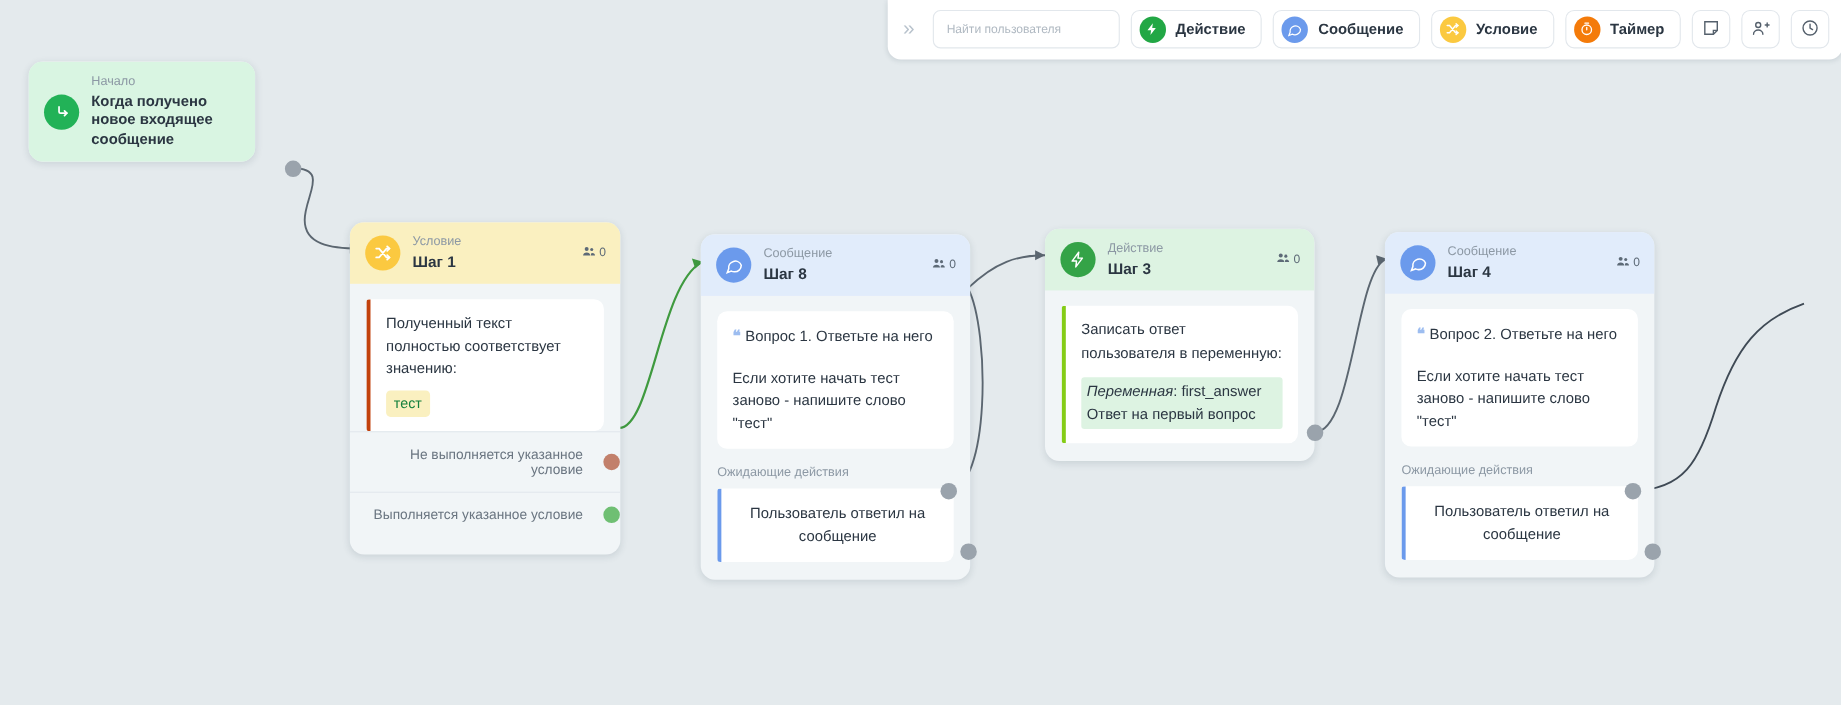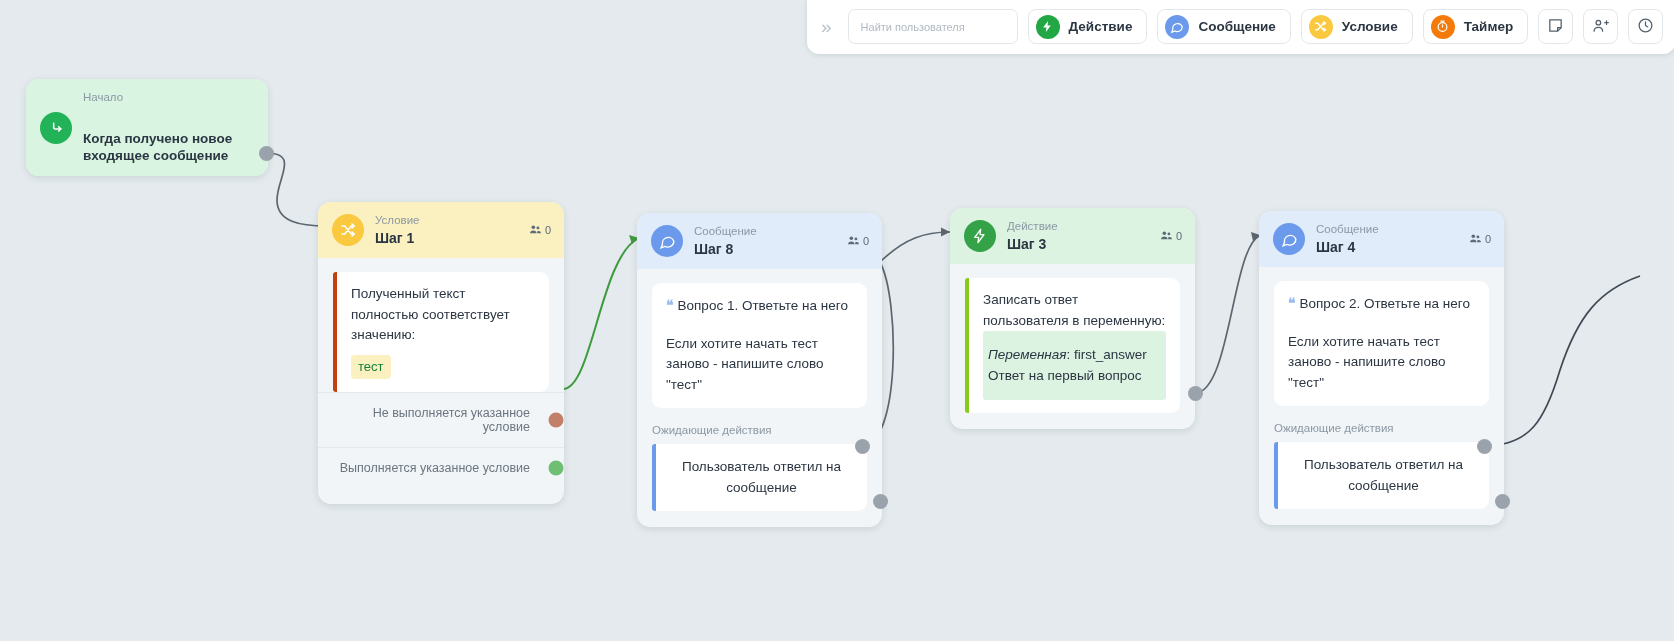--- a/index.html
+++ b/index.html
@@ -86,21 +86,21 @@
   .av-action    { background: #34a347; }
   .node-kind  { font-size: 11.5px; color: #8c98a4; line-height: 1.35; }
   .node-title { font-size: 14px; font-weight: bold; color: #2b3642; line-height: 1.35; }
   .head-text  { flex: 1 1 auto; min-width: 0; }
   .node-badge {
     display: flex; align-items: center; gap: 3px;
     font-size: 11px; color: #5d6a77; flex: 0 0 auto;
   }
 
   
-  .start-head-text { font-size: 13.5px; font-weight: bold; color: #2b3642; line-height: 1.33; margin-top: 24px; }
+  .start-head-text { font-size: 13.5px; font-weight: bold; color: #2b3642; line-height: 1.33; }
   .start-foot {
     padding: 11px 16px 12px 14px; text-align: right;
     font-size: 12.5px; color: #4d5763;
   }
 
   
   .node-body { padding: 14px 15px 0 15px; }
   .card {
     background: #fff; border-radius: 9px;
     padding: 12px 14px 13px 14px;
@@ -109,21 +109,21 @@
   .card.left-yellow { border-left: 4px solid #c2410c; border-radius: 3px 9px 9px 3px; }
   .card.left-green  { border-left: 4px solid #84cc16; border-radius: 3px 9px 9px 3px; }
   .chip {
     display: inline-block; background: #faf0c0; border-radius: 4px;
     padding: 2px 7px; font-size: 13px; color: #15803d; margin-top: 9px;
   }
   .quote-mark { color: #9dbdf0; font-weight: bold; font-size: 14px; margin-right: 4px; }
   .blank-line { height: 17px; }
   .hl-green {
     background: #ddf3e2; border-radius: 3px;
-    padding: 14px 5px; display: block; line-height: 1.5;
+    padding: 3px 5px; display: block; line-height: 1.5; margin-top: 12px;
   }
   .hl-green em { font-style: italic; }
 
   
   .out-row {
     position: relative;
     border-top: 1px solid #e2e8ed;
     padding: 13px 34px 13px 14px;
     text-align: right;
     font-size: 12.5px; color: #6a7581;
@@ -241,21 +241,21 @@
     <button class="tb-iconbtn">
       <span>
         <svg width="17" height="17" viewBox="0 0 24 24" fill="none" stroke="currentColor" stroke-width="1.8" stroke-linecap="round">
           <circle cx="12" cy="12" r="9"></circle>
             <path d="M12 7v5l3.2 2"></path>
         </svg>
       </span>
     </button>
   </div>
 
-  <div class="node" style="left:26px; top:79px; width:242px;">
+  <div class="node" style="left:26px; top:56px; width:206px;">
     <div class="node-head head-green">
       <div class="node-avatar av-start">
         <svg width="17" height="17" viewBox="0 0 24 24" fill="none" stroke="currentColor" stroke-width="2.2" stroke-linecap="round" stroke-linejoin="round">
           <path d="M8 6v6a2 2 0 0 0 2 2h8"></path>
             <path d="M15 11l3 3-3 3"></path>
         </svg>
       </div>
       <div class="head-text">
         <div class="node-kind">Начало</div>
         <div class="start-head-text">Когда получено новое входящее сообщение</div>

